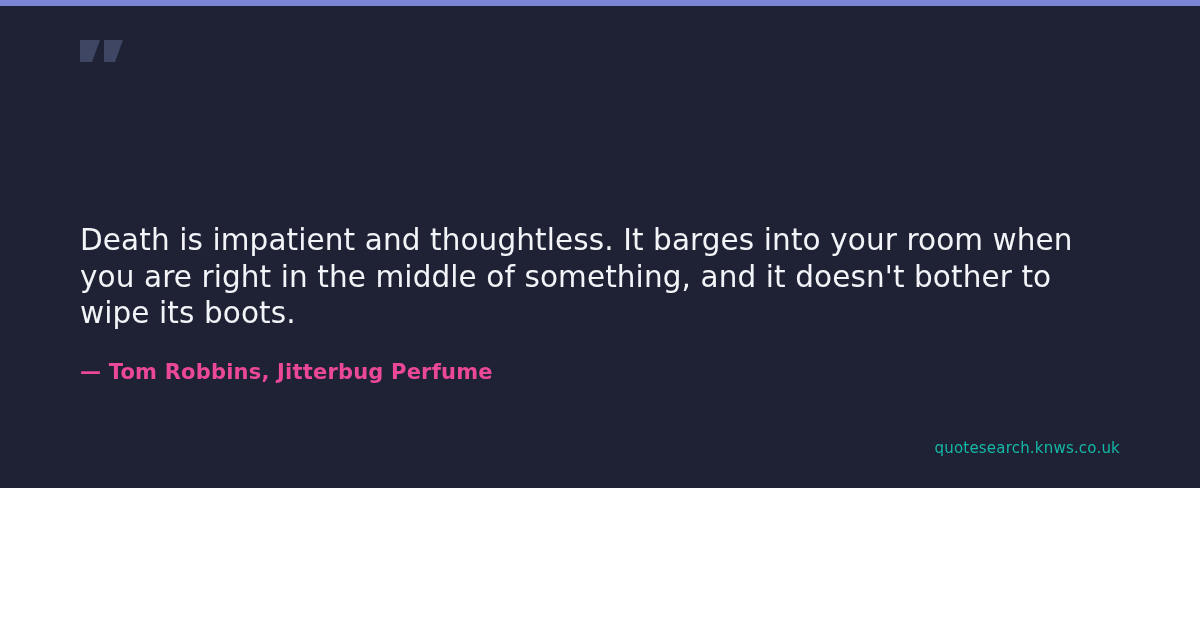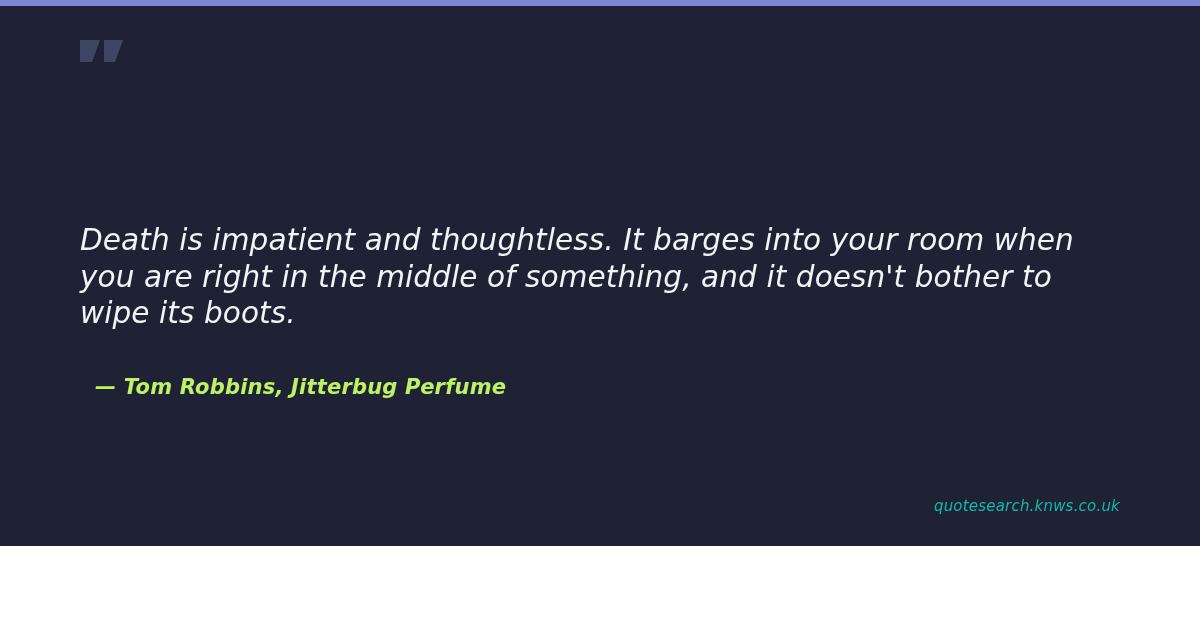--- a/index.html
+++ b/index.html
@@ -9,25 +9,24 @@
   body {
     width: 1200px;
     height: 630px;
     overflow: hidden;
     font-family: "DejaVu Sans", sans-serif;
   }
 
   #quote-card {
     position: relative;
     width: 1200px;
-    height: 546px;
+    height: 488px;
     background: #1e2234;
     box-sizing: border-box;
     overflow: hidden;
-    font-style: italic;
   }
 
   #accent-bar {
     position: absolute;
     top: 0;
     left: 0;
     width: 1200px;
     height: 6px;
     background: #7b87d4;
   }
@@ -59,27 +58,27 @@
     font-family: "DejaVu Sans", sans-serif;
     font-size: 29.5px;
     line-height: 36.5px;
     font-weight: 400;
     color: #f2f4f8;
     letter-spacing: 0.1px;
     white-space: pre-wrap;
   }
 
   #attribution {
-    margin: 15px;
+    margin: 0;
     padding-top: 26px;
     font-family: "DejaVu Sans", sans-serif;
     font-size: 21px;
     line-height: 28px;
     font-weight: 700;
-    color: #bef264;
+    color: #ec4899;
     letter-spacing: 0.2px;
   }
 
   #source-url {
     position: absolute;
     right: 80px;
     bottom: 30px;
     font-family: "DejaVu Sans", sans-serif;
     font-size: 15px;
     line-height: 20px;

